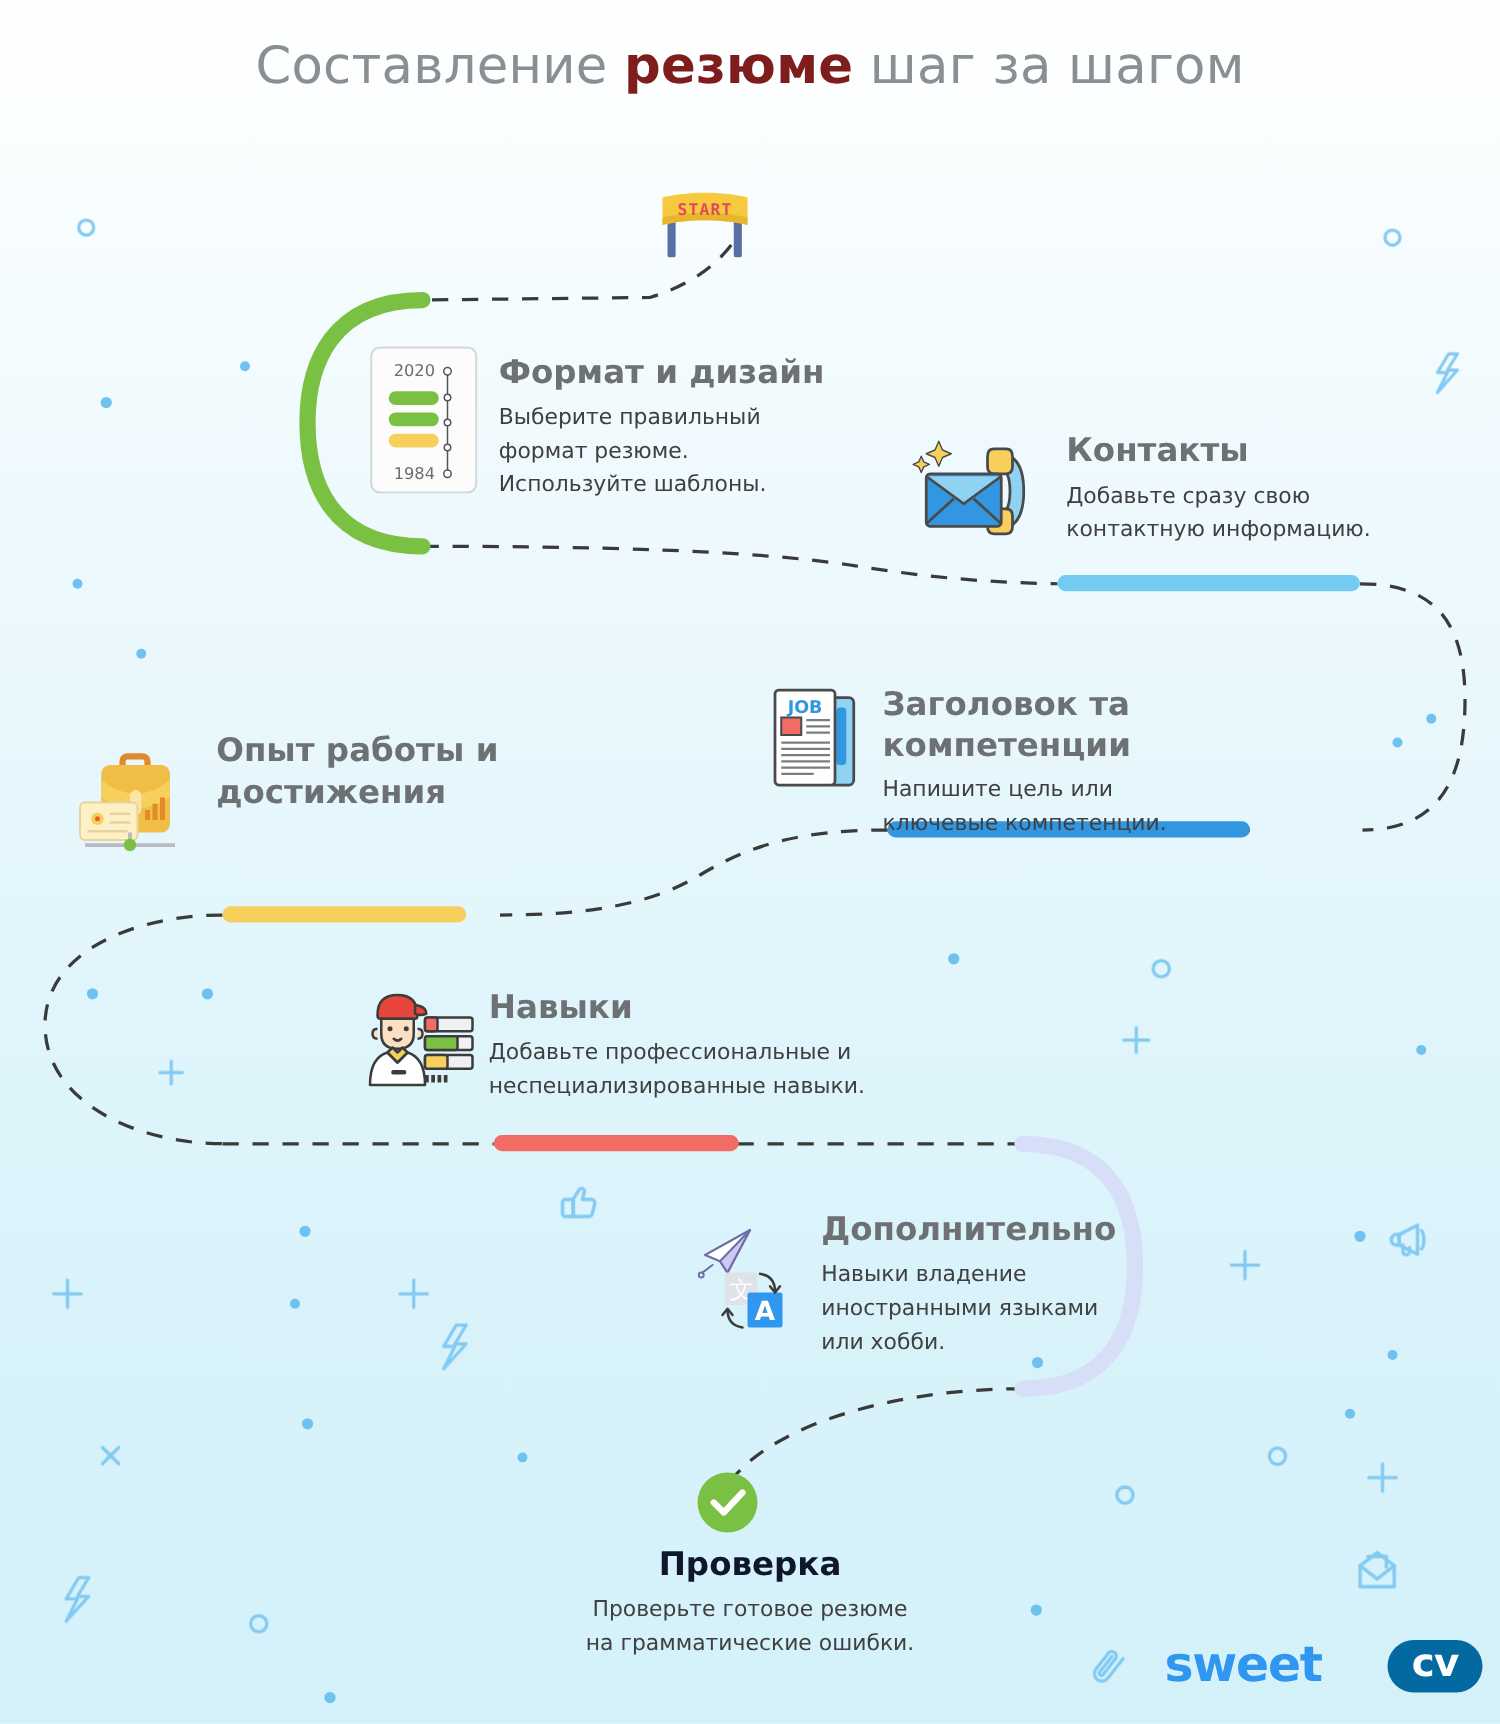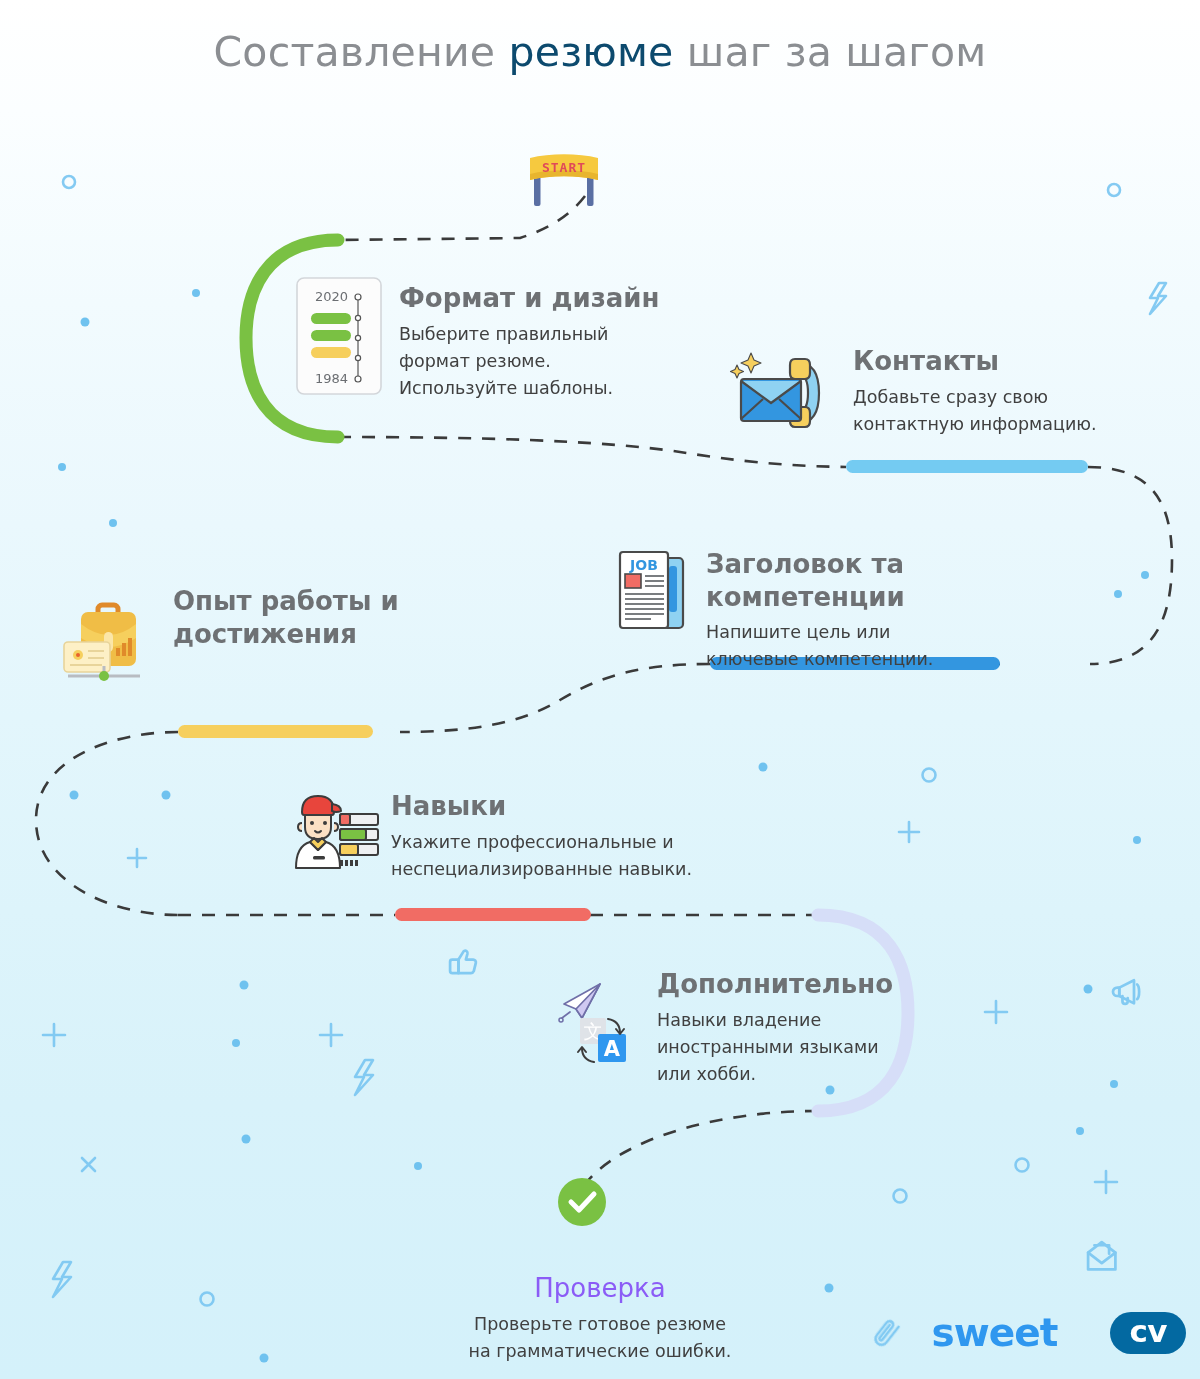--- a/index.html
+++ b/index.html
@@ -24,30 +24,30 @@
 
   
   .title {
     position: absolute; top: 28px; left: 0; width: 1200px;
     text-align: center;
     font-size: 41px;
     color: #8b8e92;
     letter-spacing: .2px;
     white-space: nowrap;
   }
-  .title b { color: #0c4a6e; font-weight: normal; }
+  .title b { color: #7f1d1d; font-weight: bold; }
 
   
   .step { position: absolute; }
   .step-title {
     font-size: 26px; font-weight: bold; color: #6e7174;
     line-height: 1.25;
     white-space: pre-line;
   }
-  .step-title.regular { font-weight: normal; color: #8b5cf6; margin-top: 36px; }
+  .step-title.regular { font-weight: bold; color: #0f172a; }
   .step-desc {
     font-size: 17.5px; color: #404040; line-height: 1.55;
     margin-top: 6px; white-space: pre-line;
   }
   .step-desc.center { text-align: center; }
   .step-title.center { text-align: center; }
 
   .icon-box { position: absolute; }
 
   
@@ -327,21 +327,21 @@
       <g fill="#3c3c3c">
           <rect x="52" y="70" width="3" height="6"></rect>
           <rect x="57" y="70" width="3" height="6"></rect>
       <rect x="62" y="70" width="3" height="6"></rect>
           <rect x="67" y="70" width="3" height="6"></rect>
         </g>
     </svg>
   </div>
   <div class="step" style="left:391px; top:790px; width:400px;">
     <div class="step-title">Навыки</div>
-    <div class="step-desc">Укажите профессиональные и
+    <div class="step-desc">Добавьте профессиональные и
 неспециализированные навыки.</div>
   </div>
 
   <div class="icon-box" style="left:556px; top:978px;">
     <svg width="86" height="90" viewBox="0 0 86 90">
 
       <g stroke="#6f6fa8" stroke-width="1.7" stroke-linejoin="round">
         <path d="M8 26 L44 6 L26 40 L20 31z" fill="#ffffff"></path>
         <path d="M26 40 L44 6 L20 31z" fill="#cfc9f2"></path>
       </g>

